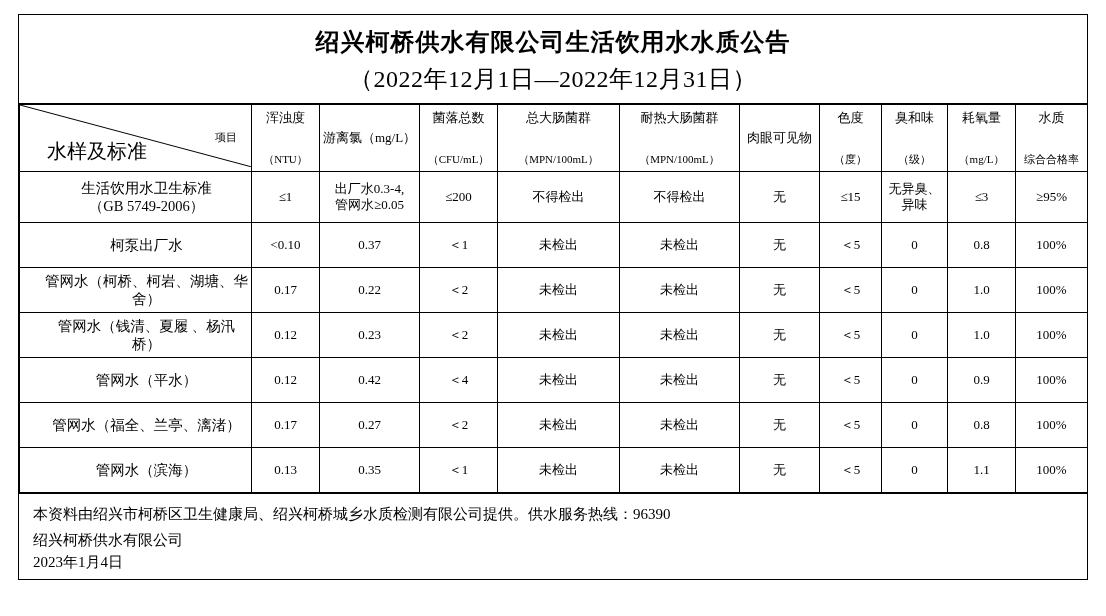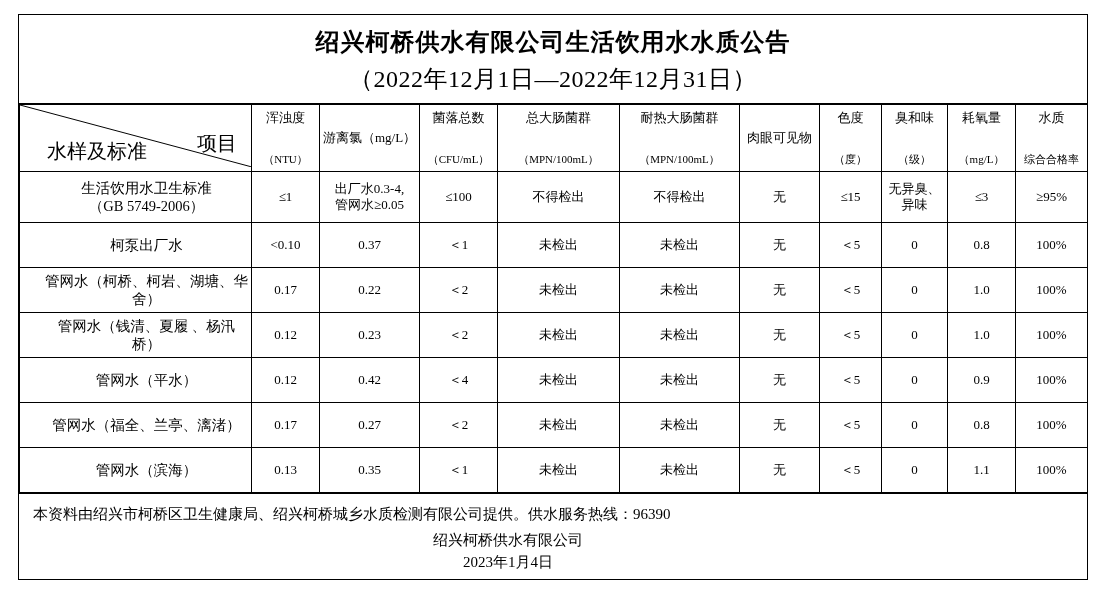--- a/index.html
+++ b/index.html
@@ -91,21 +91,21 @@
   }
   .corner .diag {
     position: absolute;
     left: 0; top: 0; right: 0; bottom: 0;
     pointer-events: none;
   }
   .corner .lbl-top {
     position: absolute;
     right: 14px;
     top: 26px;
-    font-size: 20px;
+    font-size: 11px;
   }
   .corner .lbl-bot {
     position: absolute;
     left: 27px;
     bottom: 7px;
     font-size: 20px;
   }
   .hdr-two-line .l1 { display: block; }
   .hdr-two-line .l2 { display: block; font-size: 11px; margin-top: 26px; }
   .small { font-size: 12px; line-height: 1.3; }
@@ -113,21 +113,21 @@
   .data-row td { height: 40px; }
 
   
   .footer {
     border-top: 1px solid #000;
     padding: 9px 14px 6px 14px;
     font-size: 15px;
     line-height: 1.5;
   }
   .footer .sign {
-    text-align: center;
+    text-align: left;
     padding-right: 90px;
     margin-top: 4px;
   }
   .footer .sign div { line-height: 1.45; }
 </style>
 </head>
 <body>
 
 <div class="page">
   <div class="doc">
@@ -201,21 +201,21 @@
         </tr>
 
         <tr class="std-row">
           <td class="first-col">
             <span style="display:block">生活饮用水卫生标准</span>
             <span style="display:block">（GB  5749-2006）</span>
           </td>
           <td>≤1</td>
           <td class="small" style="white-space:pre-line">出厂水0.3-4,
 管网水≥0.05</td>
-          <td>≤100</td>
+          <td>≤200</td>
           <td>不得检出</td>
           <td>不得检出</td>
           <td>无</td>
           <td>≤15</td>
           <td class="small" style="white-space:pre-line">无异臭、
 异味</td>
           <td>≤3</td>
           <td>≥95%</td>
         </tr>
 

